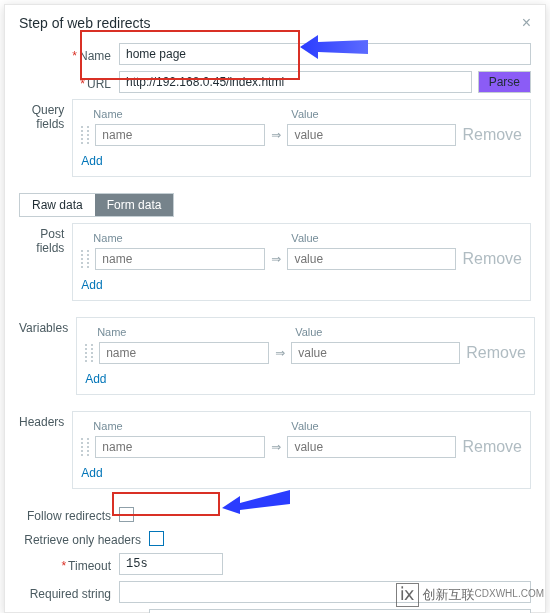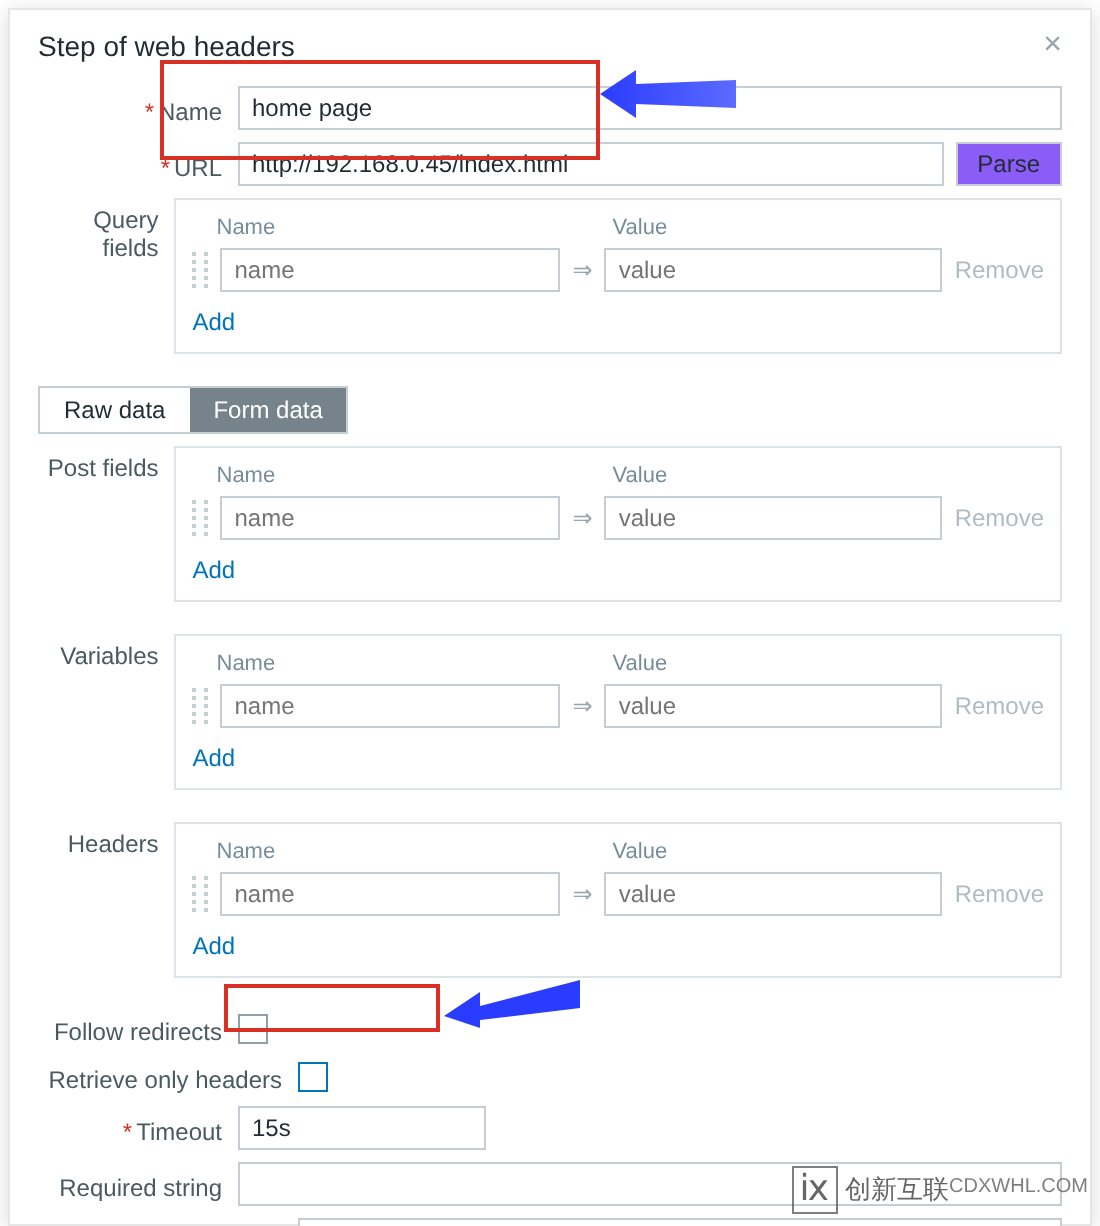--- a/index.html
+++ b/index.html
@@ -48,21 +48,21 @@
   .field-col { flex: 1; display: flex; align-items: flex-start; gap: 6px; }
   input[type="text"].text-input {
     width: 100%;
     height: 22px;
     border: 1px solid #c4ced3;
     padding: 0 6px;
     font-size: 12px;
     color: #1f2c33;
     background: #fff;
   }
-  input[type="text"].short { width: 124px; }
+  input[type="text"].short { width: 104px; font-family: Liberation Mono, monospace; }
   .btn {
     height: 22px;
     border: 1px solid #c4ced3;
     background: #8b5cf6;
     padding: 0 10px;
     font-size: 12px;
     color: #1f2c33;
     cursor: pointer;
   }
   .section-box {
@@ -85,21 +85,21 @@
     margin-bottom: 6px;
   }
   .drag {
     width: 8px; height: 18px;
     border-left: 2px dotted #c4ced3;
     border-right: 2px dotted #c4ced3;
   }
   .pair-row input.pname { width: 170px; height: 22px; border: 1px solid #c4ced3; padding: 0 6px; font-size: 12px; }
   .arrow-sep { color: #97a6ad; font-size: 12px; }
   .pair-row input.pvalue { flex: 1; height: 22px; border: 1px solid #c4ced3; padding: 0 6px; font-size: 12px; }
-  .remove-link { color: #b0bcc2; font-size: 12px; cursor: pointer; }
+  .remove-link { color: #b0bcc2; font-size: 16px; cursor: pointer; }
   .add-link { color: #0275b8; font-size: 12px; cursor: pointer; display: inline-block; margin-top: 2px; }
 
   .toggle-group {
     display: flex;
     border: 1px solid #c4ced3;
     width: max-content;
     height: 24px;
   }
   .toggle-btn {
     padding: 0 12px;
@@ -152,21 +152,21 @@
     line-height: 1.2;
   }
   .wm-text { display: flex; font-size: 10px; color: #555; line-height: 1.1; }
   .wm-text .big { font-size: 13px; color: #333; }
 </style>
 </head>
 <body>
 
 <div class="dialog">
   <div class="dialog-header">
-    <div class="dialog-title">Step of web headers</div>
+    <div class="dialog-title">Step of web redirects</div>
     <div class="close-x">×</div>
   </div>
 
   <div class="row">
     <div class="label-col"><span class="req">*</span><span>Name</span></div>
     <div class="field-col">
       <input type="text" class="text-input" value="home page" style="">
     </div>
   </div>
 

